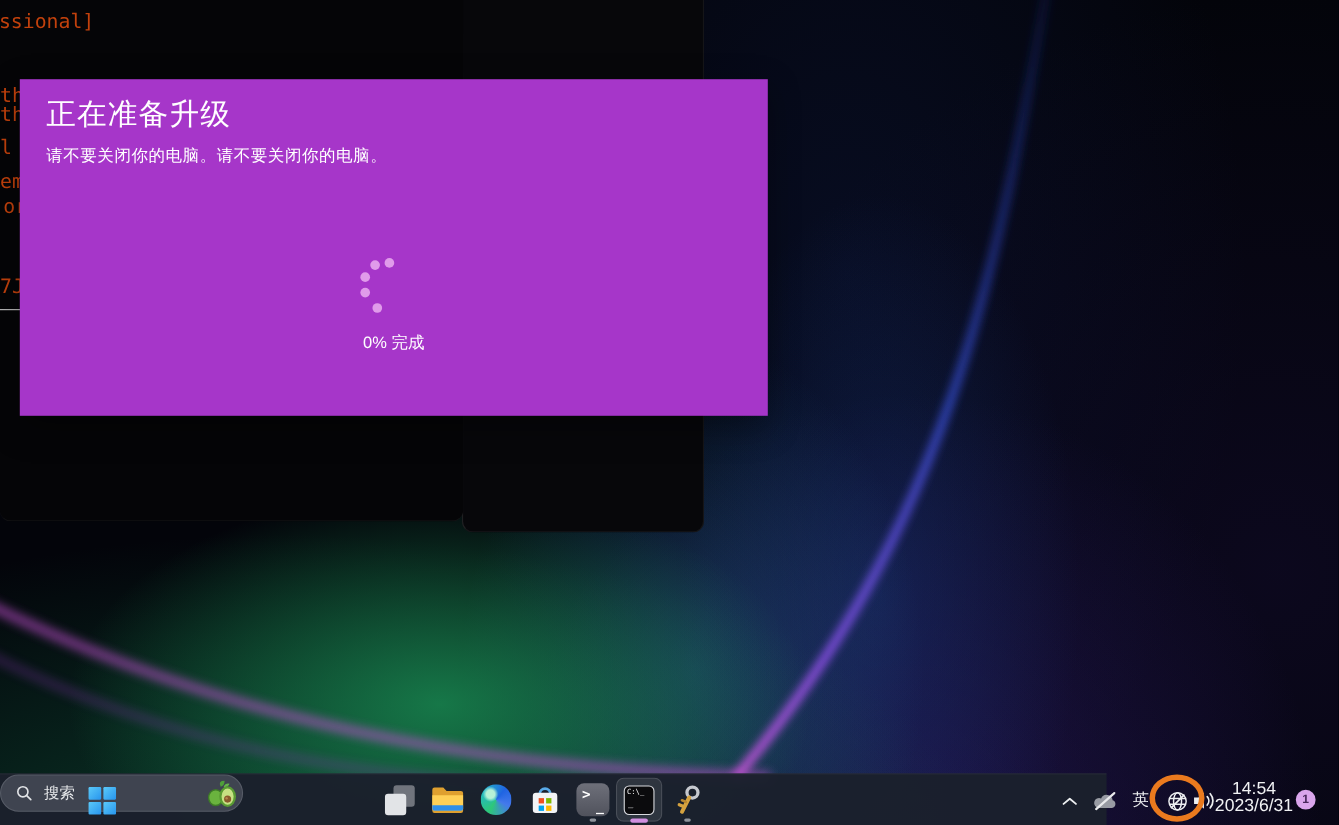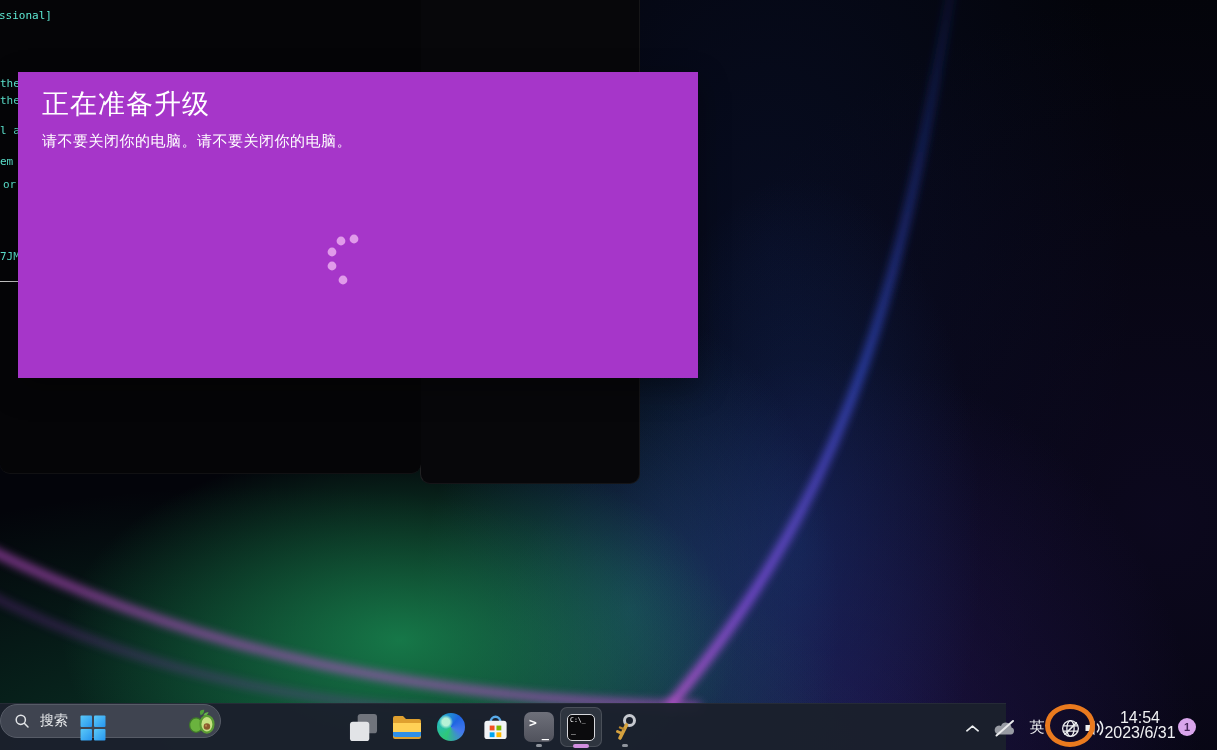--- a/index.html
+++ b/index.html
@@ -30,21 +30,21 @@
     border-right:1px solid rgba(255,255,255,0.06);
     border-radius:0 0 10px 10px;
   }
   .win-cmd{
     left:0;top:0;width:421px;height:473px;background:#050507;
     border-radius:0 0 10px 10px;
     border-bottom:1px solid rgba(255,255,255,0.05);
   }
   .tfrag{
     position:absolute;font-family:"DejaVu Sans Mono","Liberation Mono",monospace;
-    font-size:11px;color:#5eead4;white-space:pre;letter-spacing:0;
+    font-size:18px;color:#c2410c;white-space:pre;letter-spacing:0;
   }
   .tdivider{position:absolute;left:0;top:281px;width:421px;height:1px;background:#c9c9c9;}
   
   .dialog{
     position:absolute;left:18px;top:72px;width:680px;height:306px;z-index:2;
     background:#a636c9;box-shadow:0 10px 28px rgba(0,0,0,0.35);
   }
   .dlg-title{
     position:absolute;left:24px;top:14px;color:#ffffff;font-size:27px;
     font-weight:400;letter-spacing:1px;
@@ -146,20 +146,21 @@
   <div class="dlg-sub">请不要关闭你的电脑。请不要关闭你的电脑。</div>
   <svg class="dlg-spinner" width="60" height="70" viewBox="0 0 60 70">
     <g fill="#e09bea">
       <circle cx="38" cy="13" r="4.4"></circle>
       <circle cx="25" cy="15" r="4.4"></circle>
       <circle cx="16" cy="26" r="4.4"></circle>
       <circle cx="16" cy="40" r="4.4"></circle>
       <circle cx="27" cy="54" r="4.4"></circle>
     </g>
   </svg>
+  <div class="dlg-progress">0% 完成</div>
 </div>
 
 <div class="taskbar">
 
   <div class="tb-item start-btn">
     <svg width="26" height="26" viewBox="0 0 26 26">
       <defs>
           <linearGradient id="winb" x1="0" y1="0" x2="1" y2="1">
         <stop offset="0" stop-color="#5bc9f8"></stop>
             <stop offset="1" stop-color="#2795ee"></stop>

